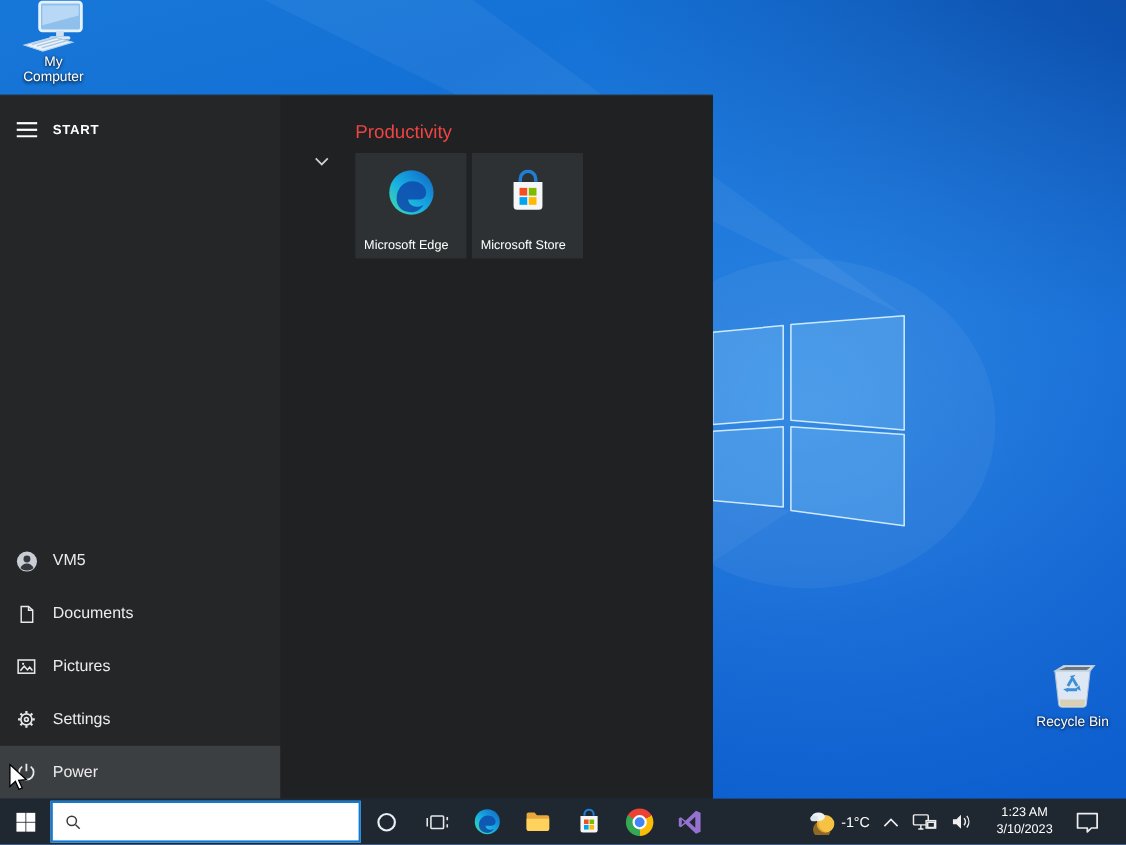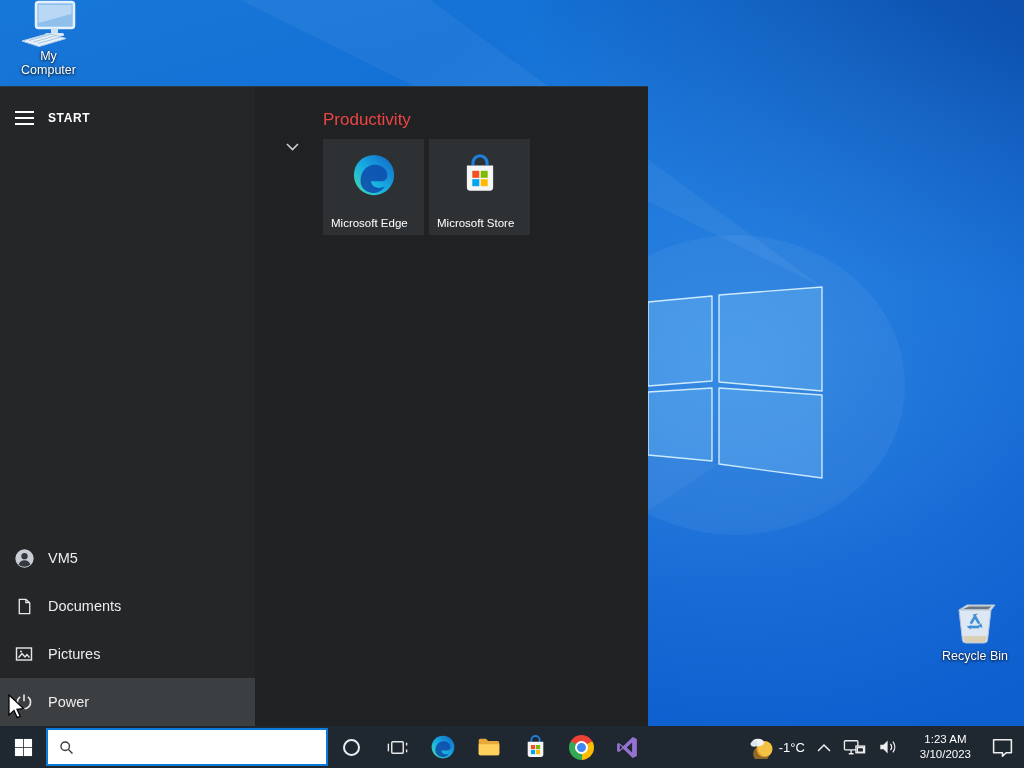--- a/index.html
+++ b/index.html
@@ -48,21 +48,21 @@
   .taskbar { position:absolute; left:0; bottom:0; width:1024px; height:42px; background:#1f2730; display:flex; align-items:center; z-index:50; }
   .tb-btn { width:46px; height:42px; display:flex; align-items:center; justify-content:center; cursor:pointer; flex:0 0 auto; }
   .search-box { width:282px; height:38px; background:#fff; border:2px solid #0c7bd8; display:flex; align-items:center; padding:0 8px 0 10px; gap:8px; flex:0 0 auto; }
   .search-box input { border:none; outline:none; flex:1; font-size:14.5px; color:#1b1b1b; font-family:"Liberation Sans","DejaVu Sans",sans-serif; background:transparent; }
   .search-box input::placeholder { color:#2b2b2b; opacity:1; }
   .cortana-ring { width:17px; height:17px; border:2px solid #e9eef3; border-radius:50%; }
   .chrome-icon { width:25px; height:25px; border-radius:50%; position:relative;
     background:conic-gradient(from -60deg, #ea4335 0 120deg, #fbbc05 0 240deg, #34a853 0 360deg); }
   .chrome-center { position:absolute; inset:24%; background:#4286f5; border:2.5px solid #fff; border-radius:50%; }
 
-  .tray { margin-left:auto; display:flex; align-items:flex-end; height:42px; padding-right:4px; }
+  .tray { margin-left:auto; display:flex; align-items:flex-end; height:42px; padding-right:18px; }
   .tray-btn { display:flex; align-items:center; justify-content:center; height:42px; padding:0 6px; cursor:pointer; }
   .temp-text { color:#fff; font-size:13px; margin-left:5px; }
   .clock { color:#fff; font-size:11.5px; text-align:center; line-height:1.3; padding:0 8px; }
 
   
   .cursor { position:absolute; left:7px; top:694px; z-index:99; pointer-events:none; }
 </style>
 </head>
 <body>
 
@@ -153,20 +153,32 @@
           <span class="ric">
             <svg width="20" height="20" viewBox="0 0 20 20" fill="none" stroke="#e8e8e8" stroke-width="1.4">
               <rect x="2.5" y="4" width="15" height="12"></rect>
               <path d="M4.5 13.8l3.5-4.2 3 3.4 2-2.5 2.5 3.1"></path>
               <circle cx="7" cy="7.5" r="1" fill="#e8e8e8" stroke="none"></circle>
             </svg>
           </span>
           <span class="rlabel">Pictures</span>
         </div>
 
+        <div class="rail-item">
+          <span class="ric">
+            <svg width="20" height="20" viewBox="0 0 20 20" fill="none" stroke="#e8e8e8" stroke-width="1.5">
+              <circle cx="10" cy="10" r="5"></circle>
+              <circle cx="10" cy="10" r="1.7"></circle>
+              <g stroke-width="2">
+                <path d="M10 2.4v2.2M10 15.4v2.2M2.4 10h2.2M15.4 10h2.2M4.6 4.6l1.6 1.6M13.8 13.8l1.6 1.6M15.4 4.6l-1.6 1.6M6.2 13.8l-1.6 1.6"></path>
+              </g>
+            </svg>
+          </span>
+          <span class="rlabel">Settings</span>
+        </div>
 
         <div class="rail-item hovered">
           <span class="ric">
             <svg width="20" height="20" viewBox="0 0 20 20" fill="none" stroke="#e8e8e8" stroke-width="1.6">
               <path d="M10 2.4v6.8"></path>
               <path d="M6.1 4.9a6.6 6.6 0 1 0 7.8 0"></path>
             </svg>
           </span>
           <span class="rlabel">Power</span>
         </div>

